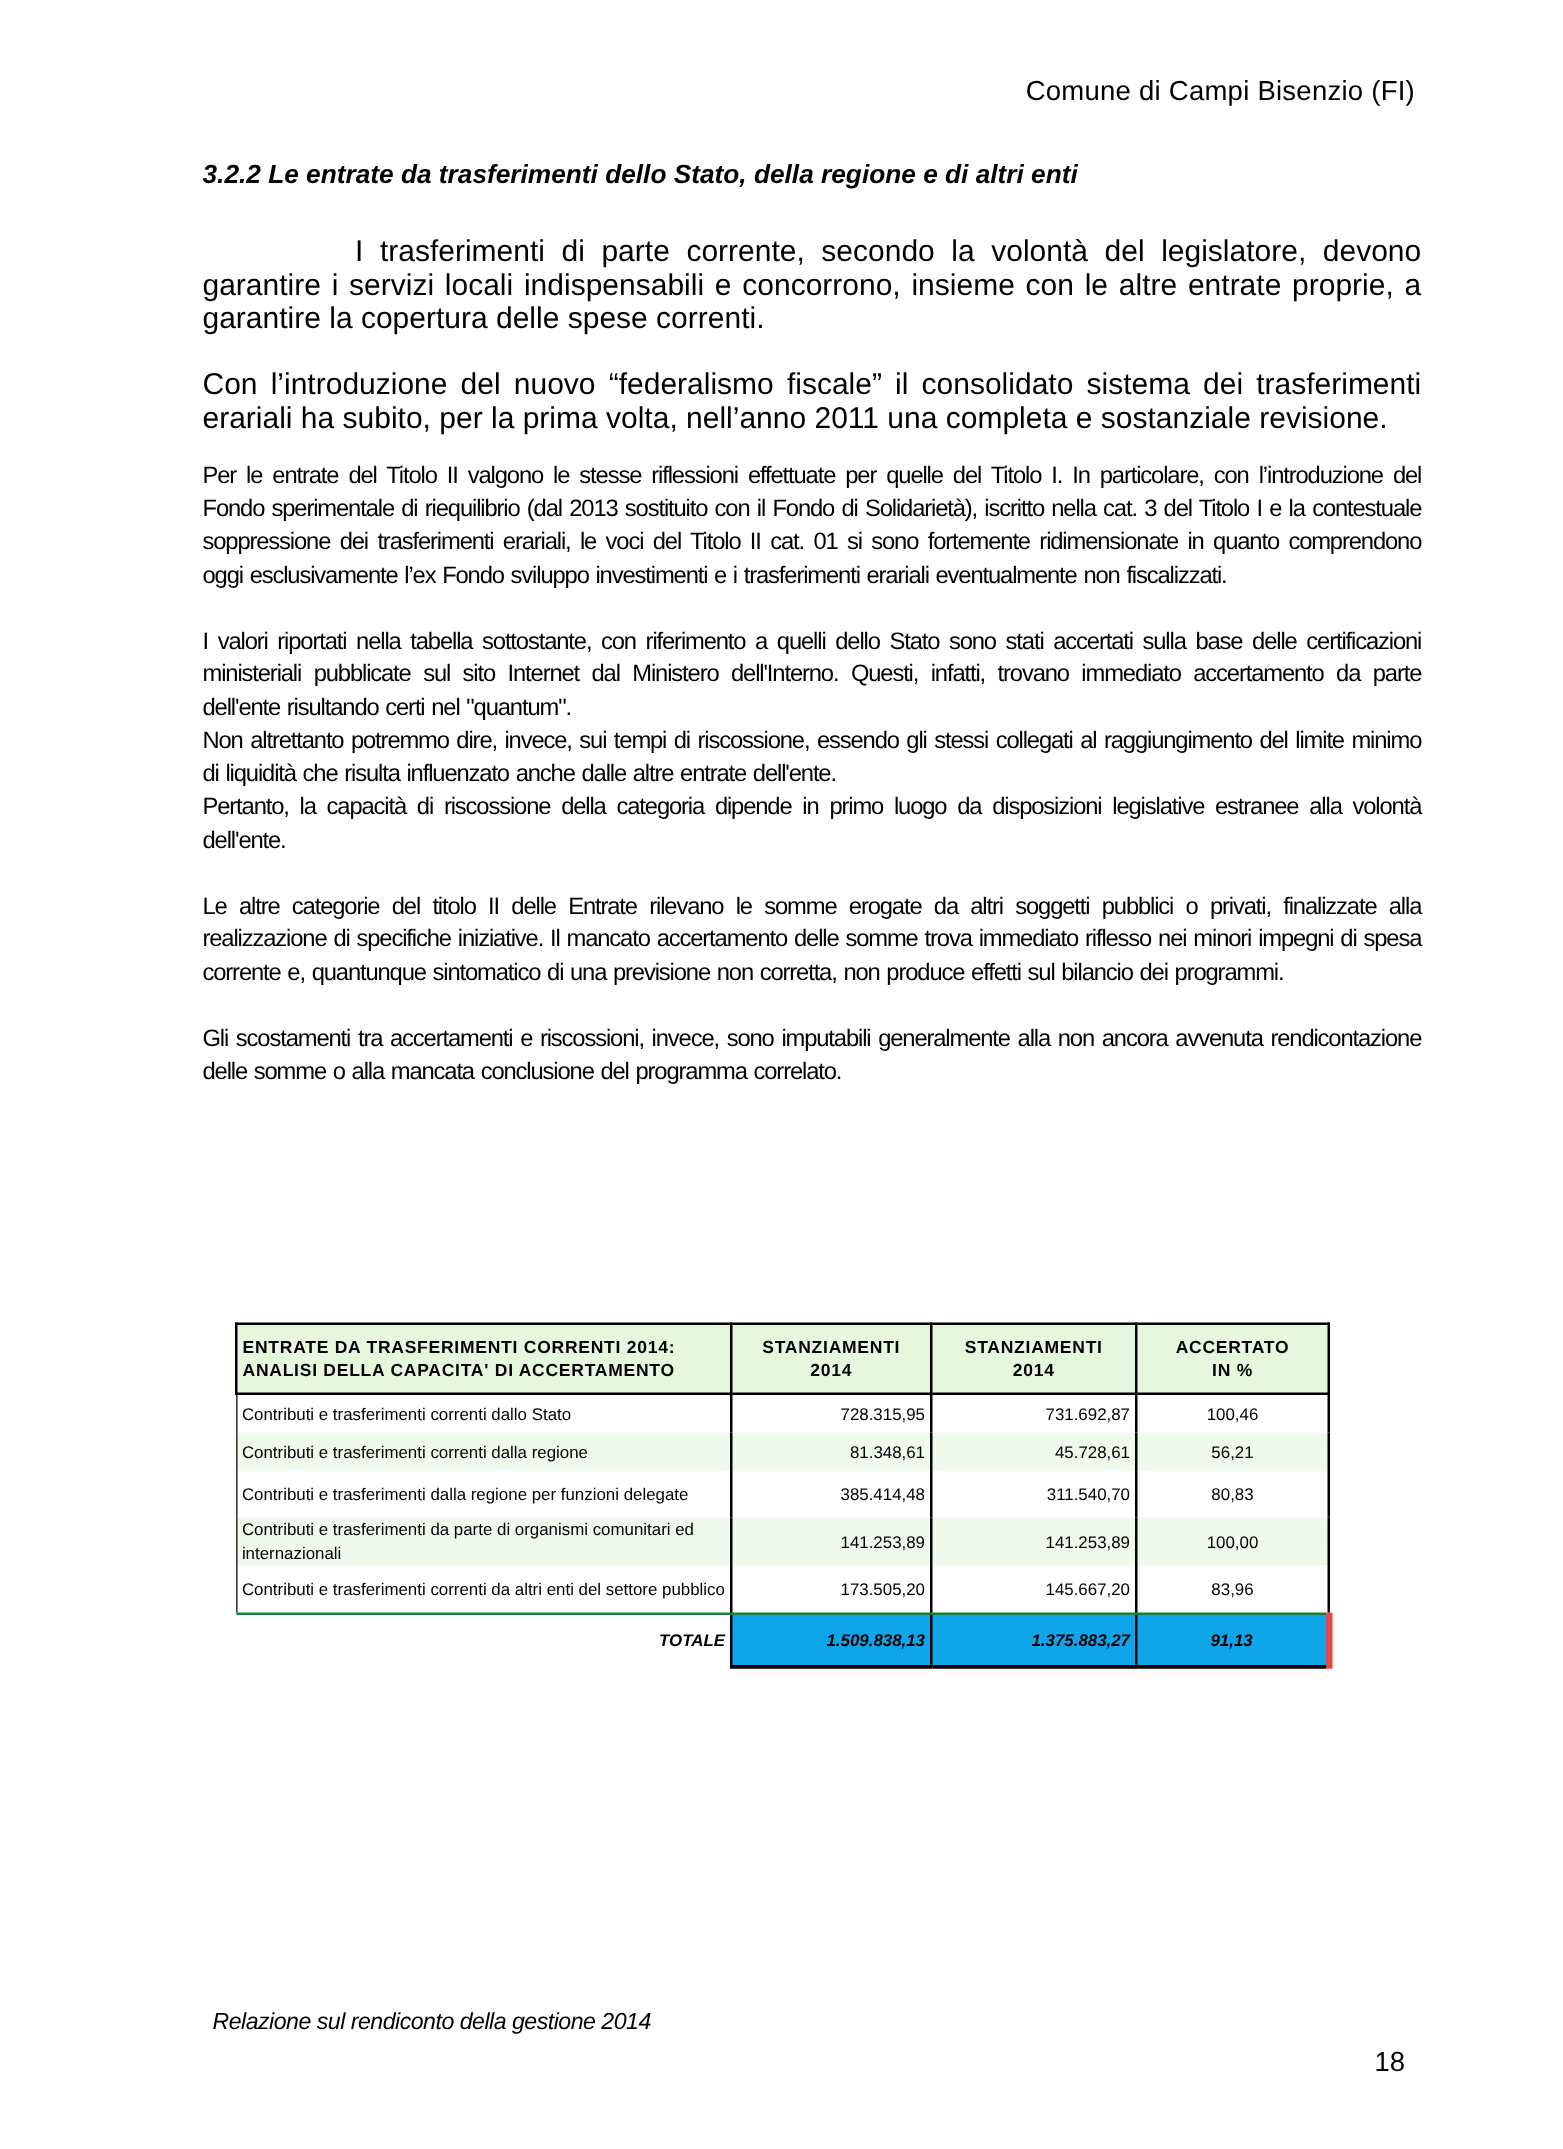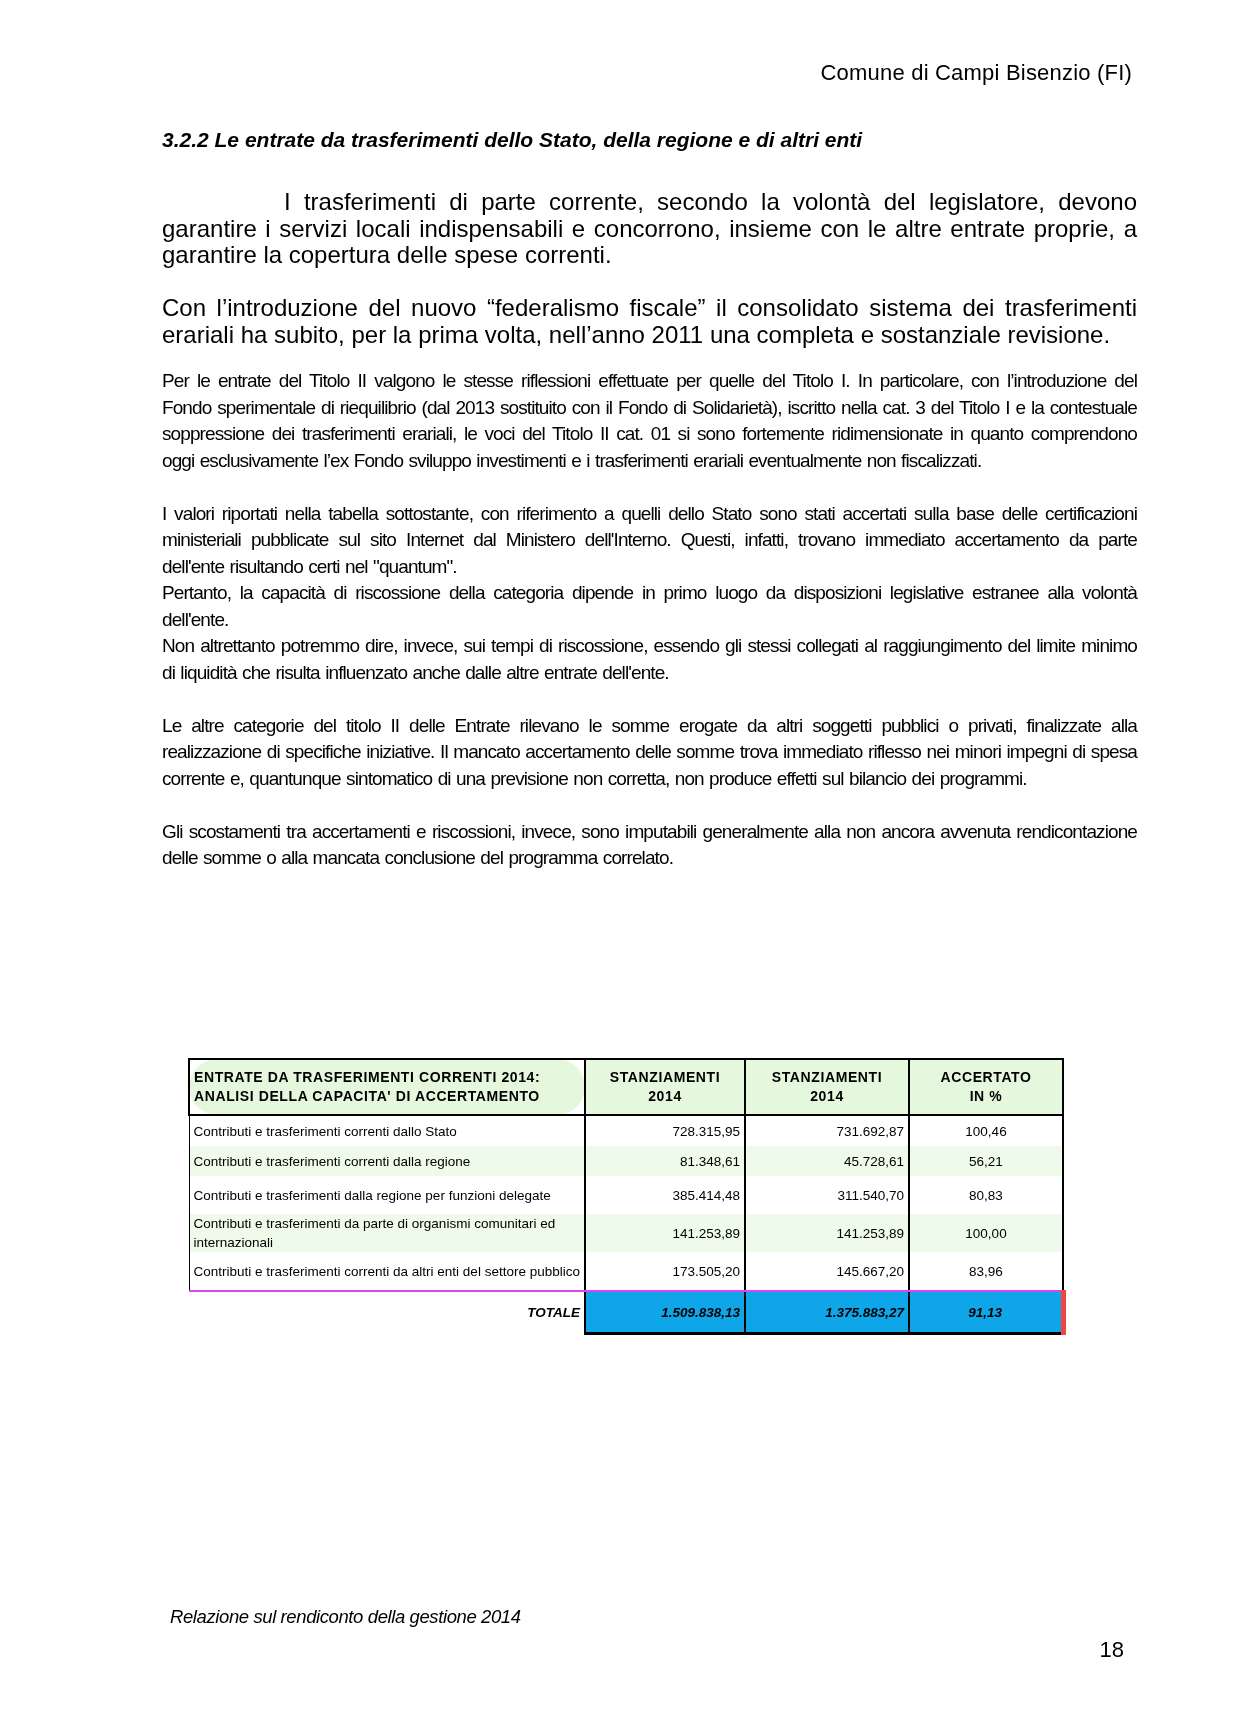--- a/index.html
+++ b/index.html
@@ -17,21 +17,21 @@
   table.data { position: absolute; top: 1058px; left: 188px; border-collapse: collapse;
                font-family: "Liberation Sans", sans-serif; font-size: 13.5px; }
   table.data td, table.data th { padding: 0 4px; }
   .hdr th { background: #e5f8dd; height: 54px; font-weight: bold; font-size: 14px; letter-spacing: 0.6px;
             border: 2px solid #000; text-align: center; line-height: 19px; }
   .hdr th.first { text-align: left; border-right: 2px solid #000; }
   .row td { height: 30px; border-left: 2px solid #000; border-right: 2px solid #000; }
   .row td.label { border-left: 1px solid #000; }
   .row.tall td { height: 38px; line-height: 19px; }
   .row.alt td { background: #eefaea; }
-  .row.last td { border-bottom: 2px solid #d946ef; border-radius: 19px; }
+  .row.last td { border-bottom: 2px solid #15803d; border-radius: 19px; }
   td.num { text-align: right; }
   td.pct { text-align: center; }
   .total td { height: 40px; font-weight: bold; font-style: italic; }
   .total td.tlabel { text-align: right; border: none; }
   .total td.tv { background: #0ea5e9; border: 2px solid #000; }
   .total td.tv.thick-bottom { border-bottom: 3px solid #000; }
   .total td.tv.thick-right { border-right: 5px solid #ef4444; margin-top: 28px; }
 
   .footer-title { position: absolute; top: 1606px; left: 170px; font-size: 18.5px; font-style: italic; letter-spacing: -0.4px; }
   .page-number { position: absolute; top: 1637px; right: 126px; font-size: 22px; }
@@ -46,32 +46,32 @@
 <div class="body-text" style="top:189px;">
   <p class="indent last-line">I trasferimenti di parte corrente, secondo la volontà del legislatore, devono garantire i servizi locali indispensabili e concorrono, insieme con le altre entrate proprie, a garantire la copertura delle spese correnti.</p>
   <div class="gap"></div>
   <p class="last-line">Con l’introduzione del nuovo “federalismo fiscale” il consolidato sistema dei trasferimenti erariali ha subito, per la prima volta, nell’anno 2011 una completa e sostanziale revisione.</p>
 </div>
 
 <div class="body-text narrow" style="top:368px; font-size:19px; letter-spacing:-0.9px;">
   <p class="last-line">Per le entrate del Titolo II valgono le stesse riflessioni effettuate per quelle del Titolo I. In particolare, con l’introduzione del Fondo sperimentale di riequilibrio (dal 2013 sostituito con il Fondo di Solidarietà), iscritto nella cat. 3 del Titolo I e la contestuale soppressione dei trasferimenti erariali, le voci del Titolo II cat. 01 si sono fortemente ridimensionate in quanto comprendono oggi esclusivamente l’ex Fondo sviluppo investimenti e i trasferimenti erariali eventualmente non fiscalizzati.</p>
   <div class="gap"></div>
   <p class="last-line">I valori riportati nella tabella sottostante, con riferimento a quelli dello Stato sono stati accertati sulla base delle certificazioni ministeriali pubblicate sul sito Internet dal Ministero dell'Interno. Questi, infatti, trovano immediato accertamento da parte dell'ente risultando certi nel "quantum".</p>
+  <p class="last-line">Non altrettanto potremmo dire, invece, sui tempi di riscossione, essendo gli stessi collegati al raggiungimento del limite minimo di liquidità che risulta influenzato anche dalle altre entrate dell'ente.</p>
   <p class="last-line">Pertanto, la capacità di riscossione della categoria dipende in primo luogo da disposizioni legislative estranee alla volontà dell'ente.</p>
-  <p class="last-line">Non altrettanto potremmo dire, invece, sui tempi di riscossione, essendo gli stessi collegati al raggiungimento del limite minimo di liquidità che risulta influenzato anche dalle altre entrate dell'ente.</p>
   <div class="gap"></div>
   <p class="last-line">Le altre categorie del titolo II delle Entrate rilevano le somme erogate da altri soggetti pubblici o privati, finalizzate alla realizzazione di specifiche iniziative. Il mancato accertamento delle somme trova immediato riflesso nei minori impegni di spesa corrente e, quantunque sintomatico di una previsione non corretta, non produce effetti sul bilancio dei programmi.</p>
   <div class="gap"></div>
   <p class="last-line">Gli scostamenti tra accertamenti e riscossioni, invece, sono imputabili generalmente alla non ancora avvenuta rendicontazione delle somme o alla mancata conclusione del programma correlato.</p>
 </div>
 
 <table class="data">
   <tbody>
       <tr class="hdr">
-    <th class="first" style="width:386px;border-radius:28px;">
+    <th class="first" style="width:386px;">
       <span>ENTRATE  DA TRASFERIMENTI CORRENTI 2014:</span><br>
       <span>ANALISI DELLA CAPACITA' DI ACCERTAMENTO</span>
     </th>
     <th style="width:150px;">
       <span>STANZIAMENTI</span><br>
       <span>2014</span>
     </th>
     <th style="width:154px;">
       <span>STANZIAMENTI</span><br>
       <span>2014</span>

